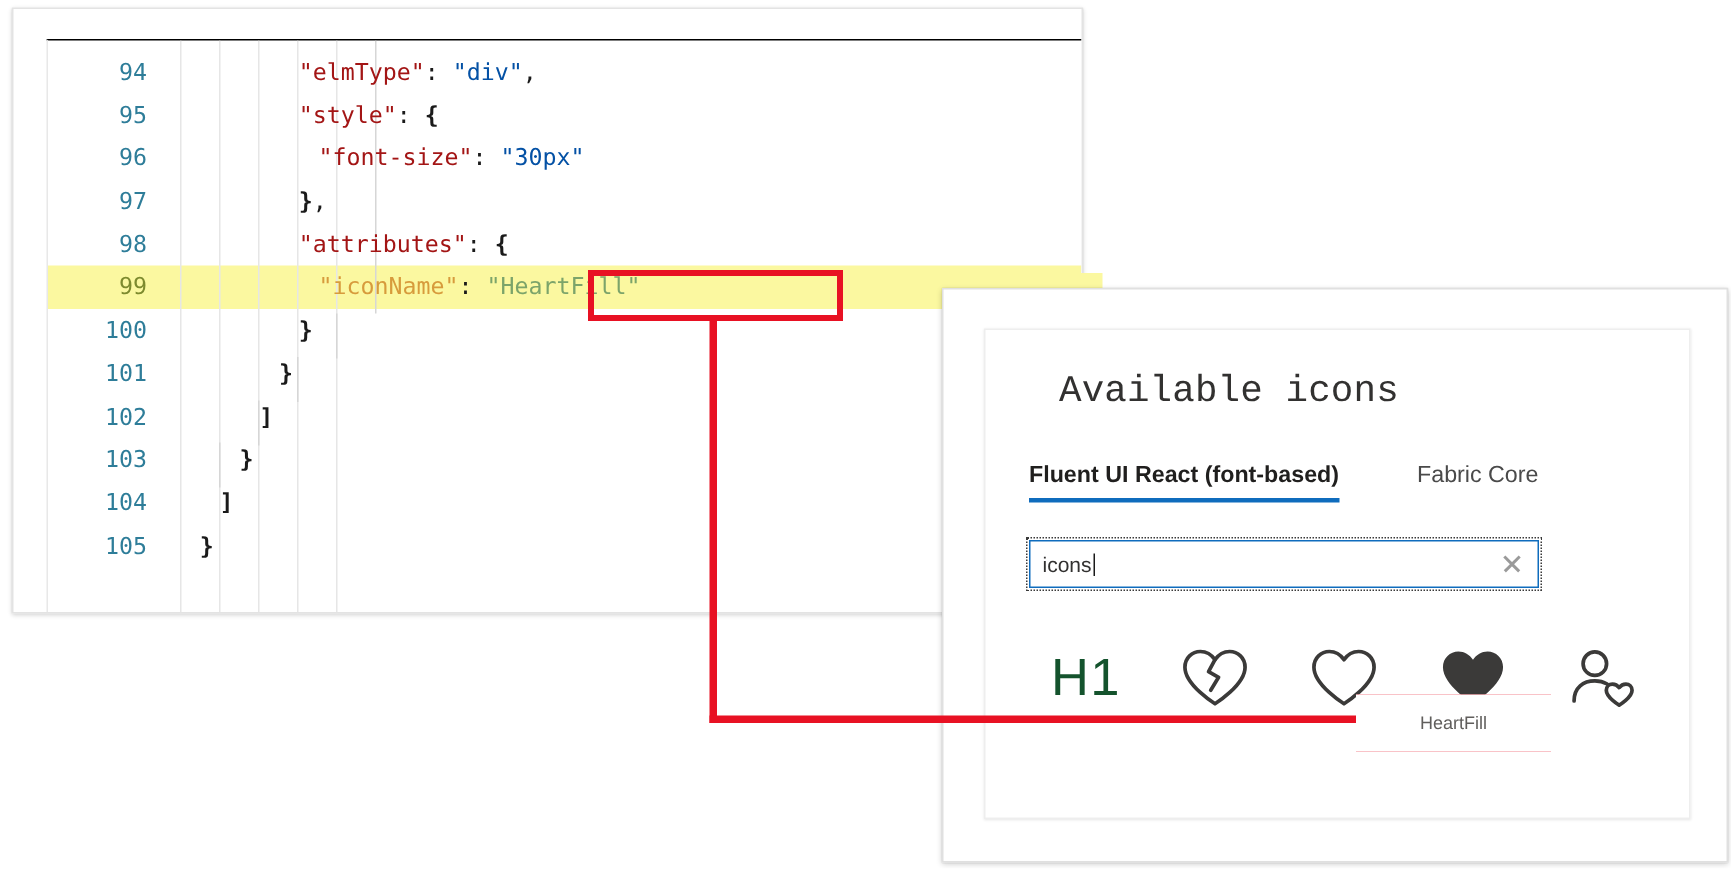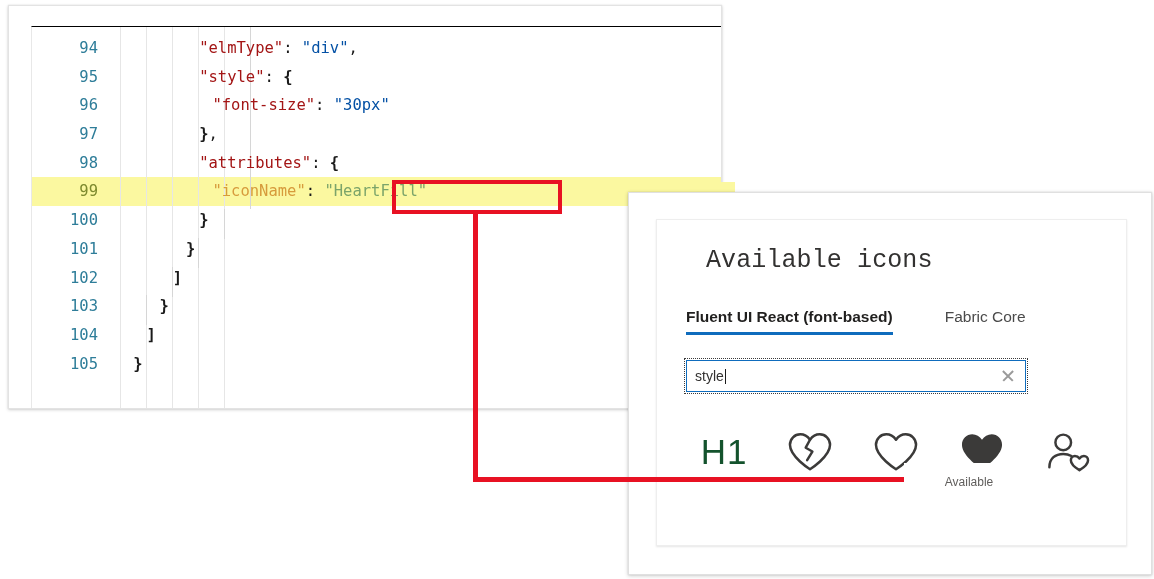--- a/index.html
+++ b/index.html
@@ -314,21 +314,21 @@
   <div id="icons-card">
 
     <div id="panel-title">Available icons</div>
 
     <div id="tabstrip">
       <div class="tab active">Fluent UI React (font-based)</div>
       <div class="tab inactive">Fabric Core</div>
     </div>
 
     <div id="searchbox">
-      <span id="search-text">style</span>
+      <span id="search-text">icons</span>
         <span id="search-caret"></span>
       <span id="search-clear"></span>
     </div>
 
     <div id="icon-grid">
 
       <div class="icon-cell text-icon">H1</div>
 
       <div class="icon-cell">
         <svg width="46" height="42" viewBox="0 0 48 44" fill="none" aria-hidden="true">
@@ -358,14 +358,14 @@
       </div>
 
     </div>
   </div>
 </div>
 
 <div class="redline" id="redline-v"></div>
 <div class="redline" id="redline-h"></div>
 <div class="redbox" id="redbox-code"></div>
 <div class="tooltip-shadowpad"></div>
-<div id="tooltip-label">Available</div>
+<div id="tooltip-label">HeartFill</div>
 <div class="redbox" id="redbox-tip"></div>
 
 </body></html>

